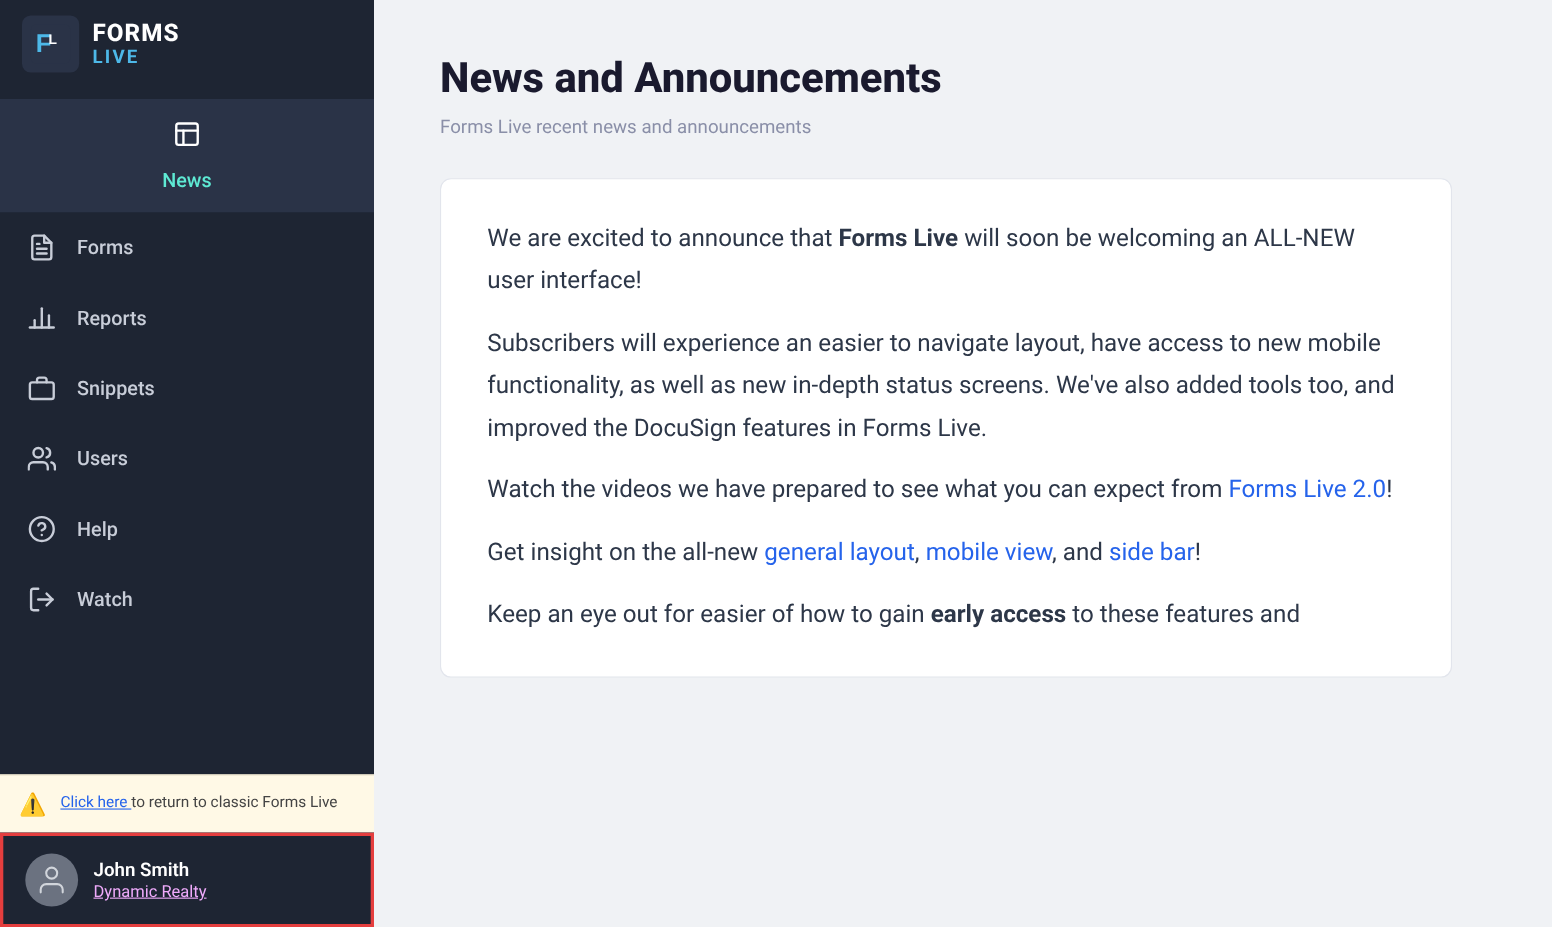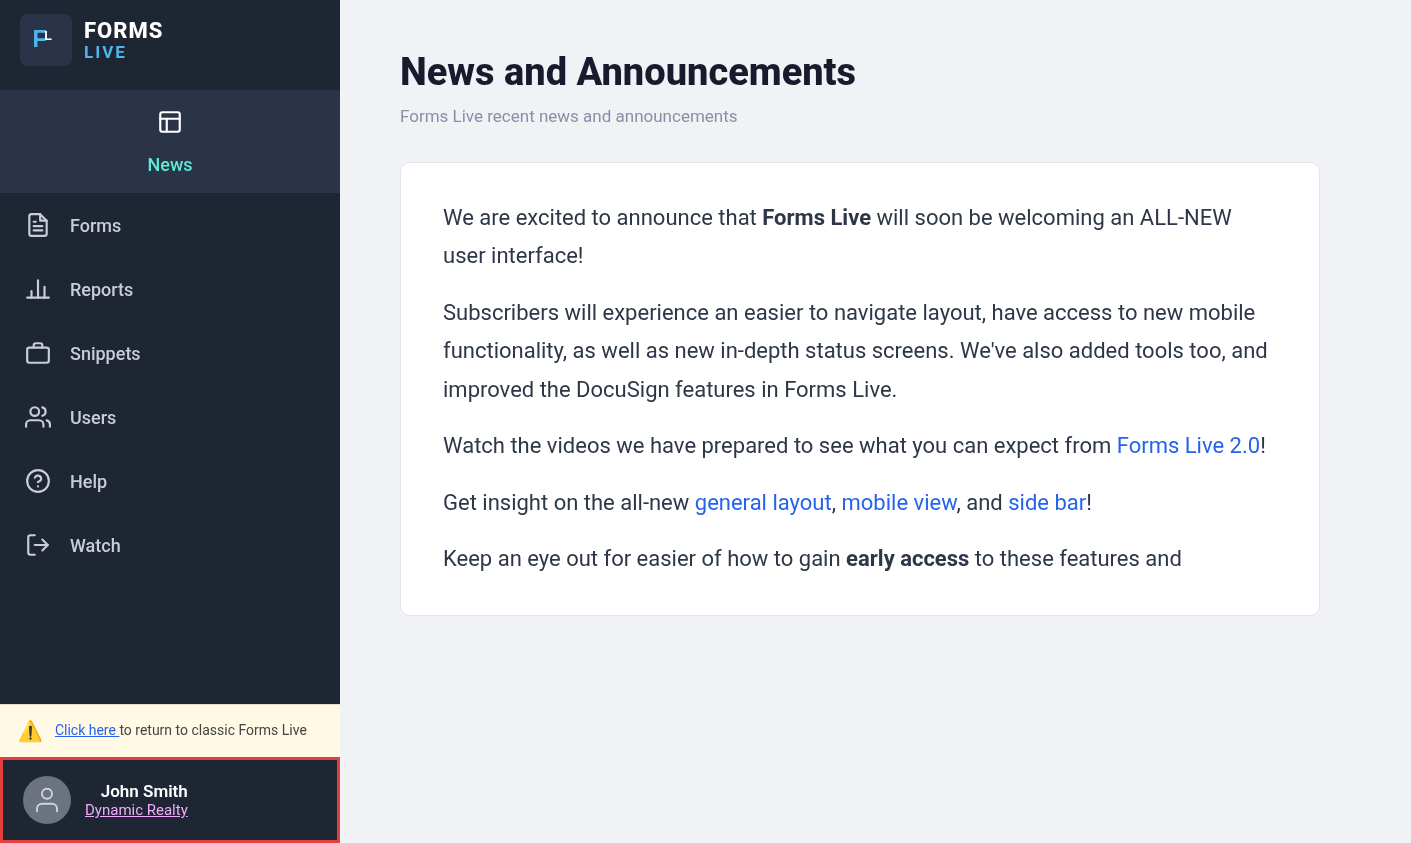--- a/index.html
+++ b/index.html
@@ -169,21 +169,20 @@
 
     .user-avatar svg {
       width: 30px;
       height: 30px;
       color: #d1d5db;
     }
 
     .user-info {
       display: flex;
       flex-direction: column;
-      align-items: flex-end;
     }
 
     .user-name {
       font-size: 17px;
       font-weight: 600;
       color: #ffffff;
     }
 
     .user-company {
       font-size: 15px;

